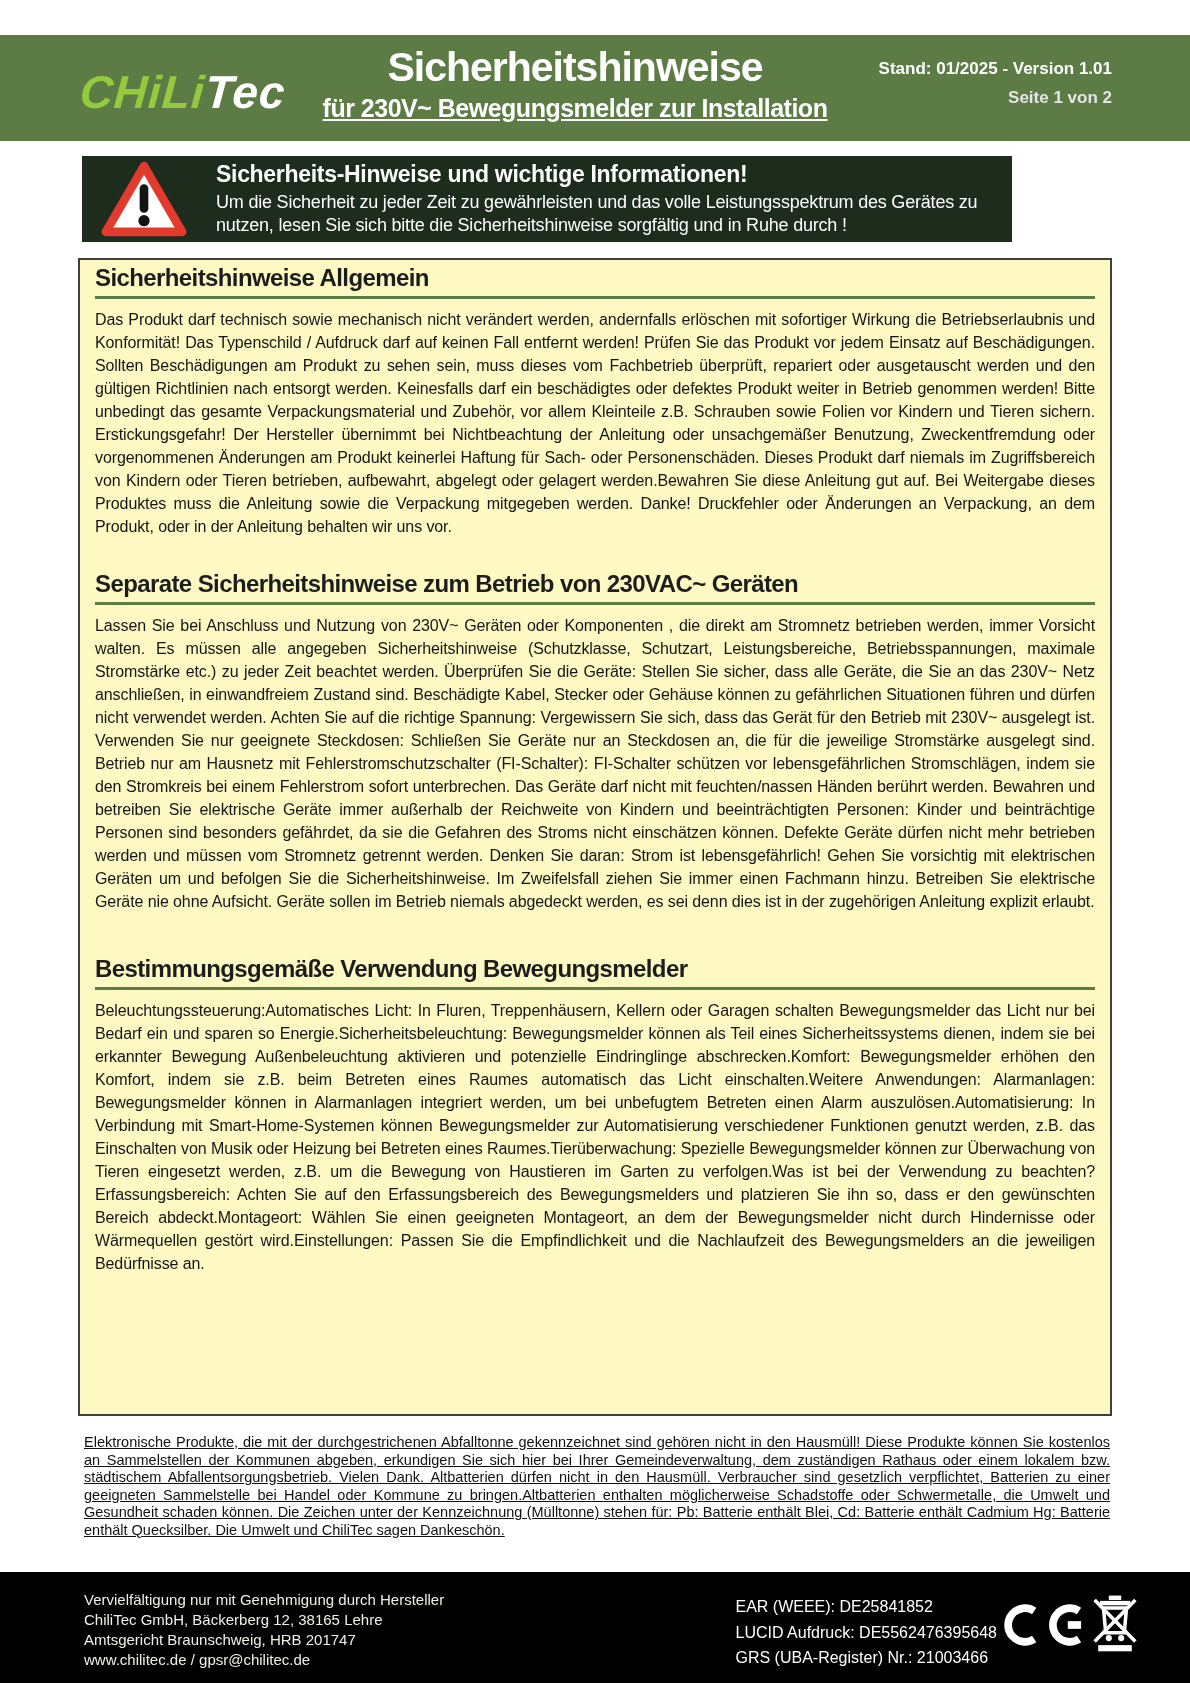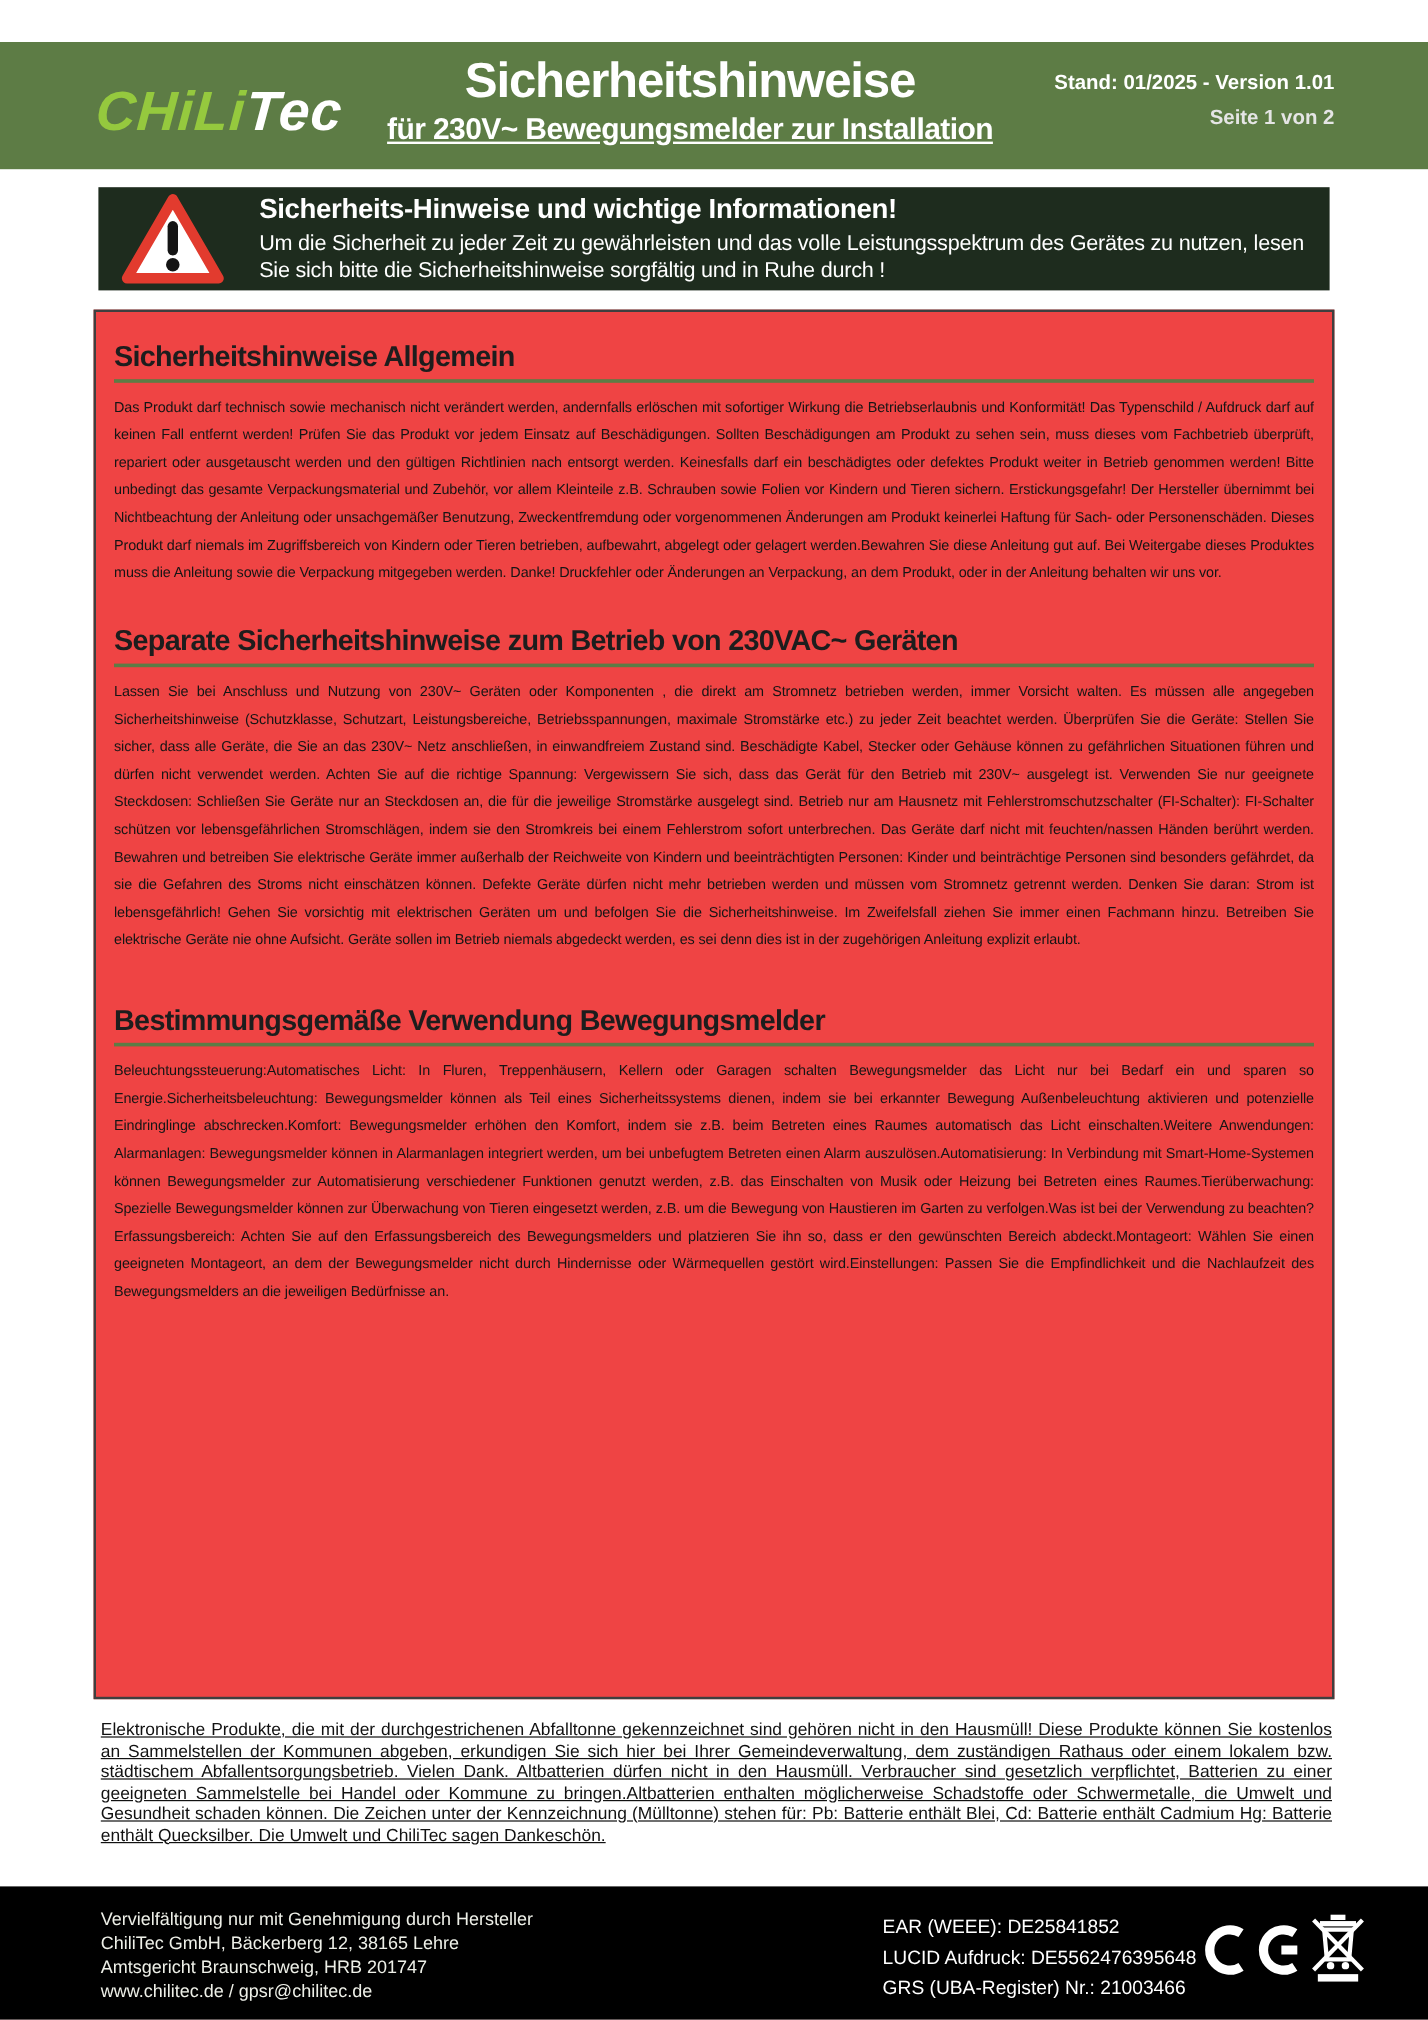--- a/index.html
+++ b/index.html
@@ -23,40 +23,40 @@
   .logo .lg-b { color:#ffffff; }
   .titleblock { position:absolute; left:285px; width:580px; top:8px; text-align:center; color:#fff; }
   .doc-title { font-size:41px; font-weight:bold; letter-spacing:-1px; line-height:48px; }
   .doc-subtitle { font-size:25px; font-weight:bold; letter-spacing:-0.5px; line-height:30px; margin-top:2px;text-decoration:underline; }
   .meta { position:absolute; right:78px; top:24px; text-align:right; }
   .meta .version { color:#ffffff; font-size:17px; font-weight:bold; }
   .meta .pageno  { color:#e5e5e5; font-size:17px; font-weight:bold; margin-top:9px; }
 
   
   .warnbox {
-    position:absolute; top:156px; left:82px; width:1026px; height:86px;
+    position:absolute; top:156px; left:82px; width:930px; height:86px;
     background:#1e2c1e; color:#fff; display:flex; align-items:center; gap:28px;
     padding:0 14px 0 18px;
   }
   .warn-icon { flex:0 0 auto; width:88px; height:78px; }
   .warn-icon svg { width:100%; height:100%; display:block; }
   .warn-title { font-size:23px; font-weight:bold; letter-spacing:-0.3px; margin-bottom:3px; }
   .warn-body  { font-size:18px; line-height:23px; letter-spacing:-0.2px; max-width:880px; }
 
   
   .contentbox {
     position:absolute; top:258px; left:78px; width:1034px; height:1158px;
-    border:2px solid #3f3f3f; background:#ef4444; padding:24px 15px; overflow:hidden;
+    border:2px solid #3f3f3f; background:#fef9c3; padding:4px 15px; overflow:hidden;
   }
   .contentbox h2 {
     font-size:24px; font-weight:bold; letter-spacing:-0.6px; color:#1d1d1d;
     border-bottom:3px solid #5d7c45; padding-bottom:4px; margin-bottom:9px;
   }
   .contentbox p.bodytext {
-    font-size:12px; line-height:23px; letter-spacing:-0.1px;
+    font-size:16px; line-height:23px; letter-spacing:-0.1px;
     text-align:justify; color:#151515;
   }
   .sec-2 { margin-top:32px; }
   .sec-3 { margin-top:42px; }
 
   
   .disposal {
     position:absolute; top:1434px; left:84px; width:1026px;
     font-size:14.5px; line-height:17.5px; text-align:justify; color:#111;text-decoration:underline;
   }

